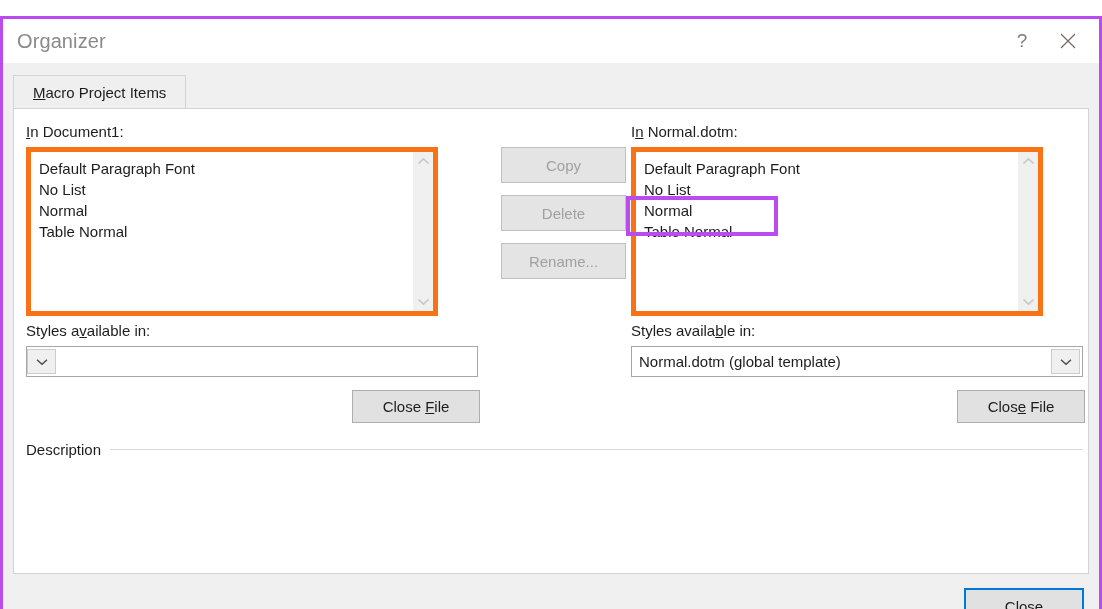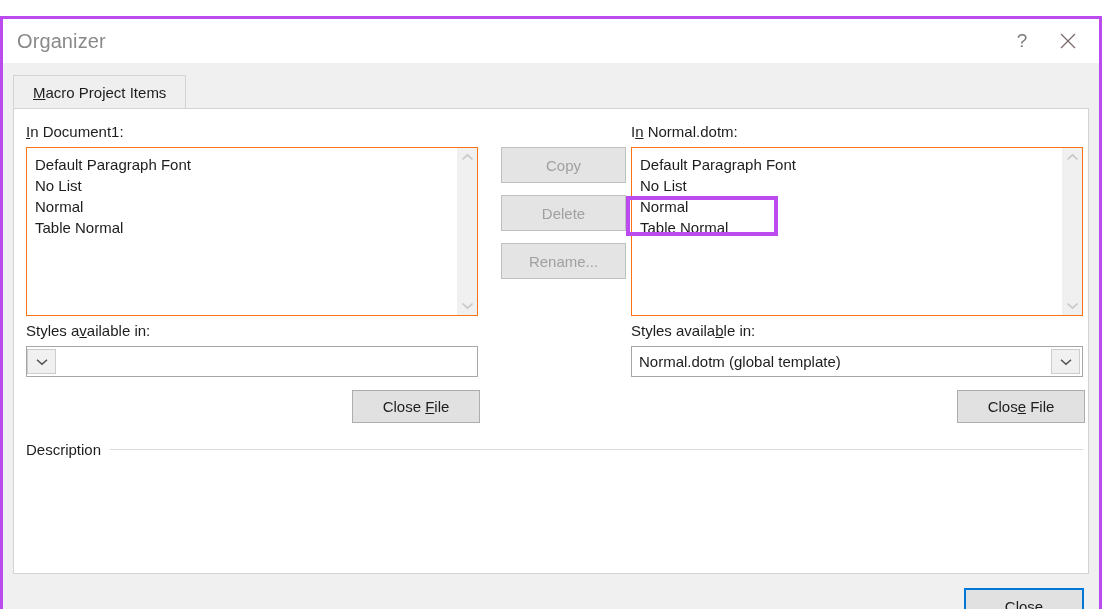--- a/index.html
+++ b/index.html
@@ -142,24 +142,24 @@
     border: 4px solid #bb4bee;
     background: transparent;
     z-index: 5;
     pointer-events: none;
   }
 
   
   .listbox {
     position: absolute;
     top: 38px;
-    width: 452px;
+    width: 412px;
     height: 169px;
     box-sizing: border-box;
-    border: 1px solid #f97316;
+    border: 5px solid #f97316;
     background: #ffffff;
     overflow: hidden;
     display: flex;
     gap: 24px;
   }
   .listbox-items {
     flex: 1 1 auto;
     padding: 6px 0 0 6px;
   }
   .list-item {

